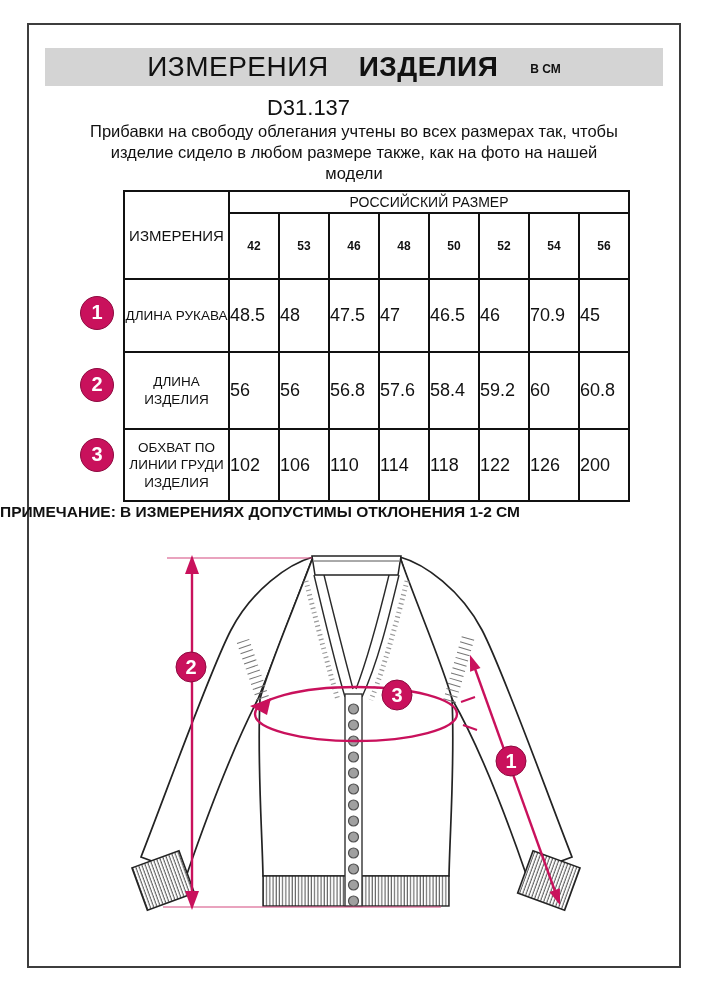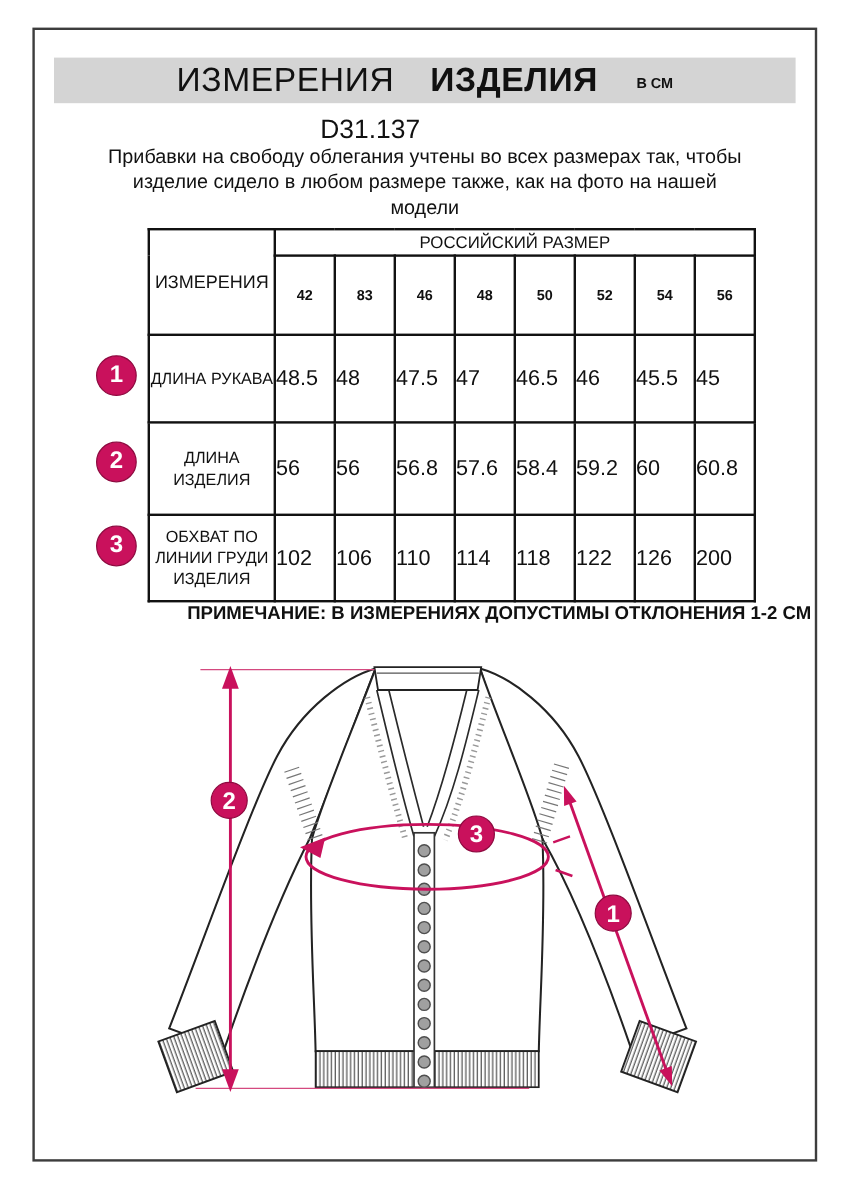--- a/index.html
+++ b/index.html
@@ -44,21 +44,21 @@
   tr.r-data th.rowlabel{font-size:13.5px;white-space:pre-line;line-height:1.3;}
   tr.rh1 td, tr.rh1 th{height:71px;border-radius:11px;}
   tr.rh2 td, tr.rh2 th{height:75px;}
   tr.rh3 td, tr.rh3 th{height:70px;}
   .badge{
     position:absolute;width:34px;height:34px;border-radius:50%;
     background:#C9115C;border:1px solid #8e0a40;box-sizing:border-box;
     color:#fff;font-size:20px;font-weight:700;text-align:center;line-height:31px;
   }
   .note{
-    position:absolute;left:0;top:503px;width:676px;text-align:right;
+    position:absolute;left:0;top:503px;width:676px;text-align:left;
     font-size:15.5px;font-weight:700;
   }
   .figure{position:absolute;left:128px;top:545px;width:464px;height:412px;}
   svg text.badge-txt{font-family:"Liberation Sans",sans-serif;font-size:20px;font-weight:700;fill:#fff;text-anchor:middle;}
 </style>
 </head>
 <body>
 
 <div class="page-border"></div>
 
@@ -84,37 +84,37 @@
       <col class="c-val">
       <col class="c-val">
   </colgroup>
   <tbody>
     <tr>
       <th class="corner" rowspan="2">ИЗМЕРЕНИЯ</th>
       <th class="group" colspan="8">РОССИЙСКИЙ РАЗМЕР</th>
     </tr>
     <tr class="r-sizes">
       <th>42</th>
-      <th>83</th>
+      <th>53</th>
       <th>46</th>
       <th>48</th>
       <th>50</th>
       <th>52</th>
       <th>54</th>
       <th>56</th>
     </tr>
     <tr class="r-data rh1">
       <th class="rowlabel">ДЛИНА РУКАВА</th>
       <td>48.5</td>
       <td>48</td>
       <td>47.5</td>
       <td>47</td>
       <td>46.5</td>
       <td>46</td>
-      <td>45.5</td>
+      <td>70.9</td>
       <td>45</td>
     </tr>
     <tr class="r-data rh2">
       <th class="rowlabel">ДЛИНА
 ИЗДЕЛИЯ</th>
       <td>56</td>
       <td>56</td>
       <td>56.8</td>
       <td>57.6</td>
       <td>58.4</td>

